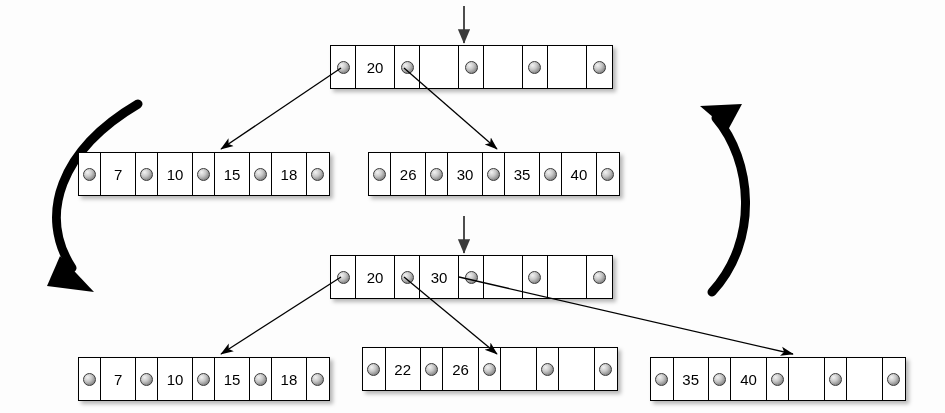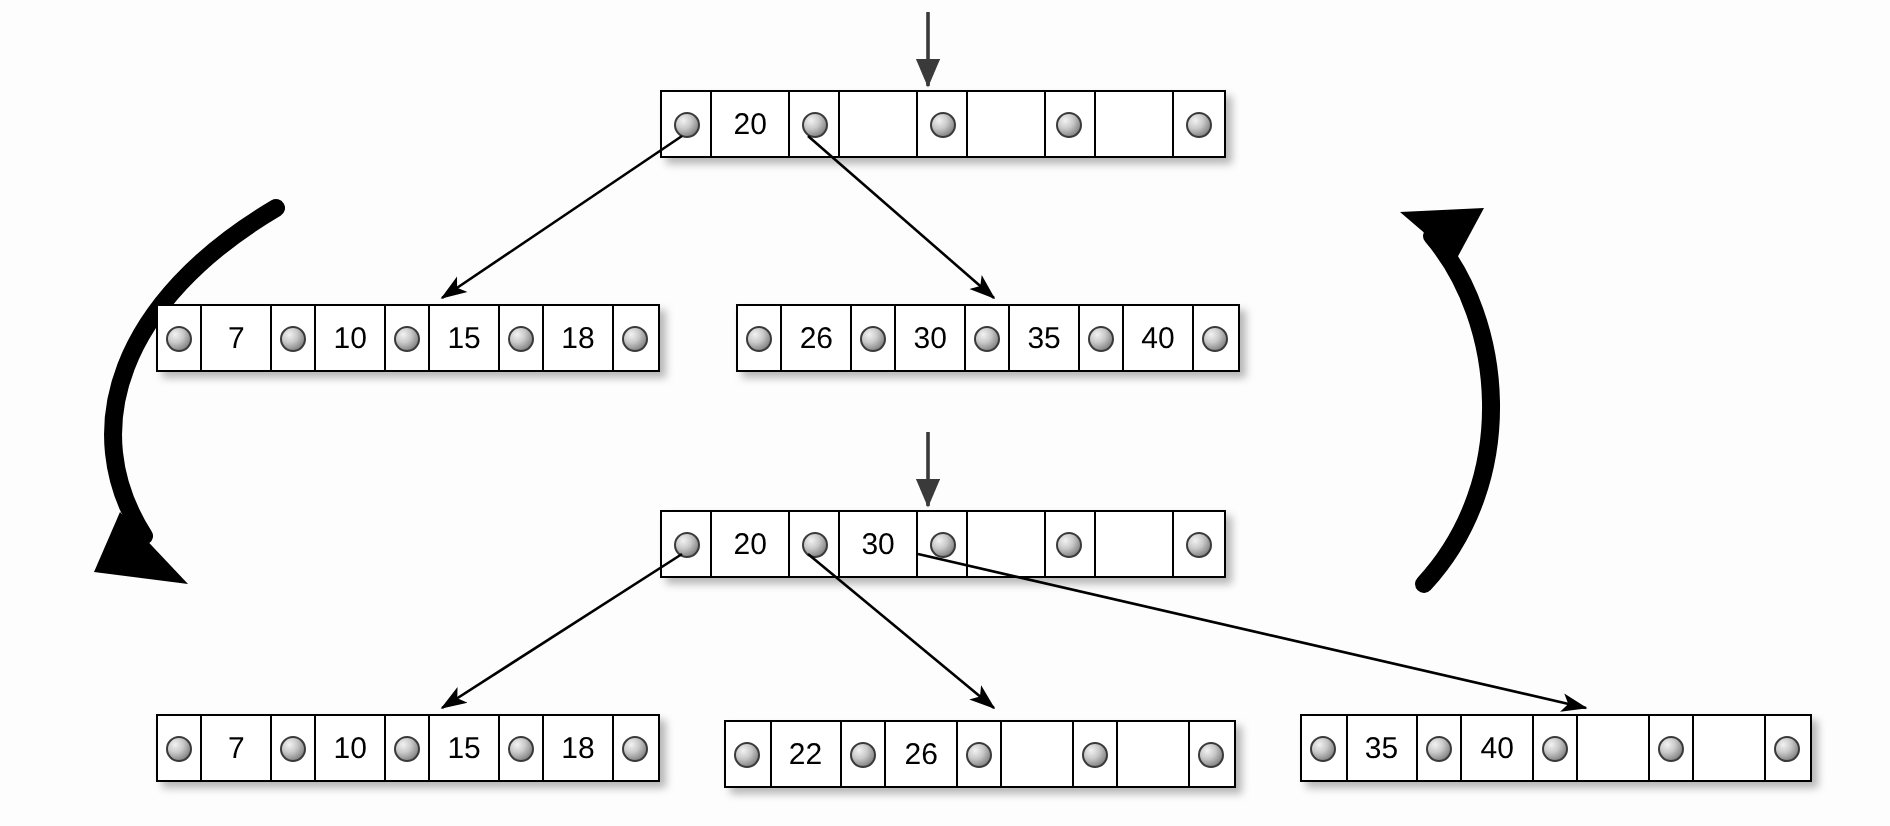--- a/index.html
+++ b/index.html
@@ -11,21 +11,21 @@
   }
   #stage{position:relative;width:945px;height:413px;}
 
   svg.layer{position:absolute;left:0;top:0;width:945px;height:413px;overflow:visible;}
   svg.arrows{z-index:5;pointer-events:none;}
   svg.curves{z-index:1;pointer-events:none;}
 
   .node{
     position:absolute;
     display:flex;
-    height:34px;
+    height:44px;
     background:#ffffff;
     border:1.6px solid #000;
     box-sizing:border-box;
     box-shadow:3px 3px 4px rgba(0,0,0,0.28);
     z-index:3;
   }
   .cell{
     box-sizing:border-box;
     border-right:1.6px solid #000;
     display:flex;
@@ -165,21 +165,21 @@
     <div class="cell key">15</div>
     <div class="cell ptr">
         <span class="dot"></span>
       </div>
     <div class="cell key">18</div>
     <div class="cell ptr">
         <span class="dot"></span>
       </div>
   </div>
 
-  <div class="node" style="left:362px;top:360px;width:256px;">
+  <div class="node" style="left:362px;top:347px;width:256px;">
     <div class="cell ptr">
         <span class="dot"></span>
       </div>
     <div class="cell key wide">22</div>
     <div class="cell ptr">
         <span class="dot"></span>
       </div>
     <div class="cell key wide">26</div>
     <div class="cell ptr">
         <span class="dot"></span>

